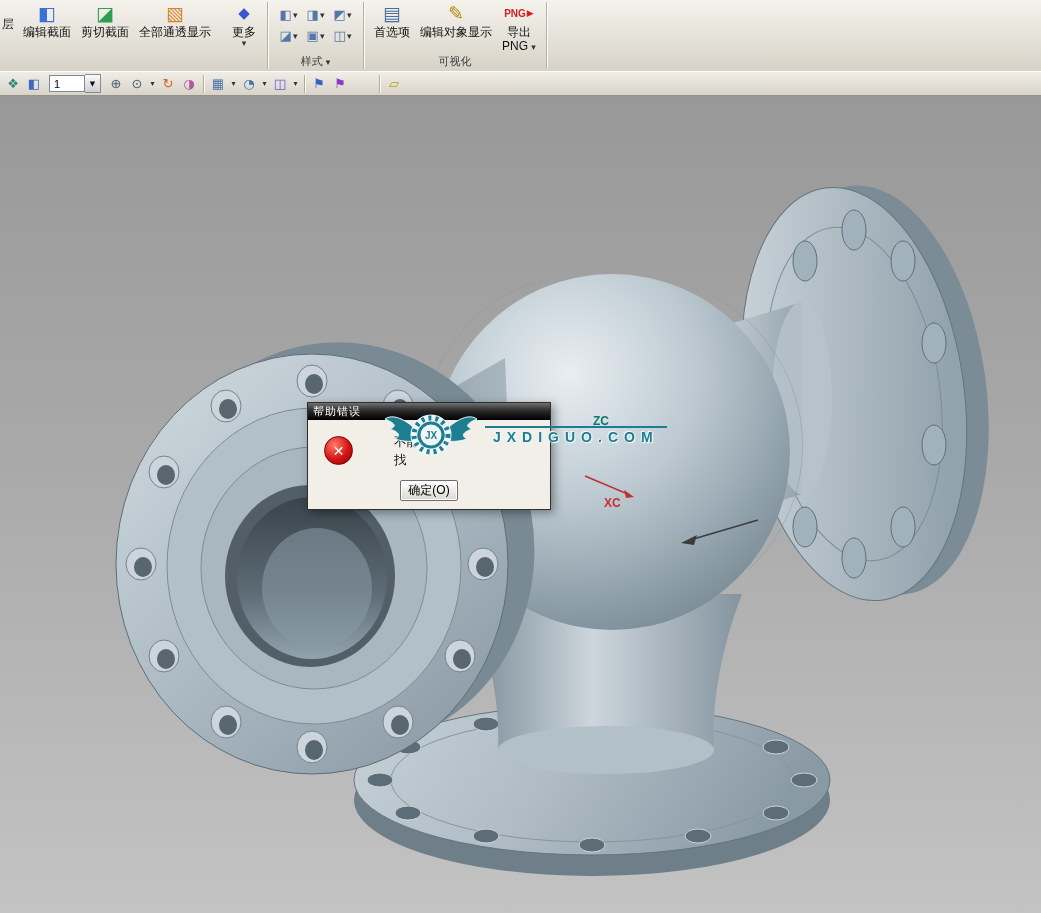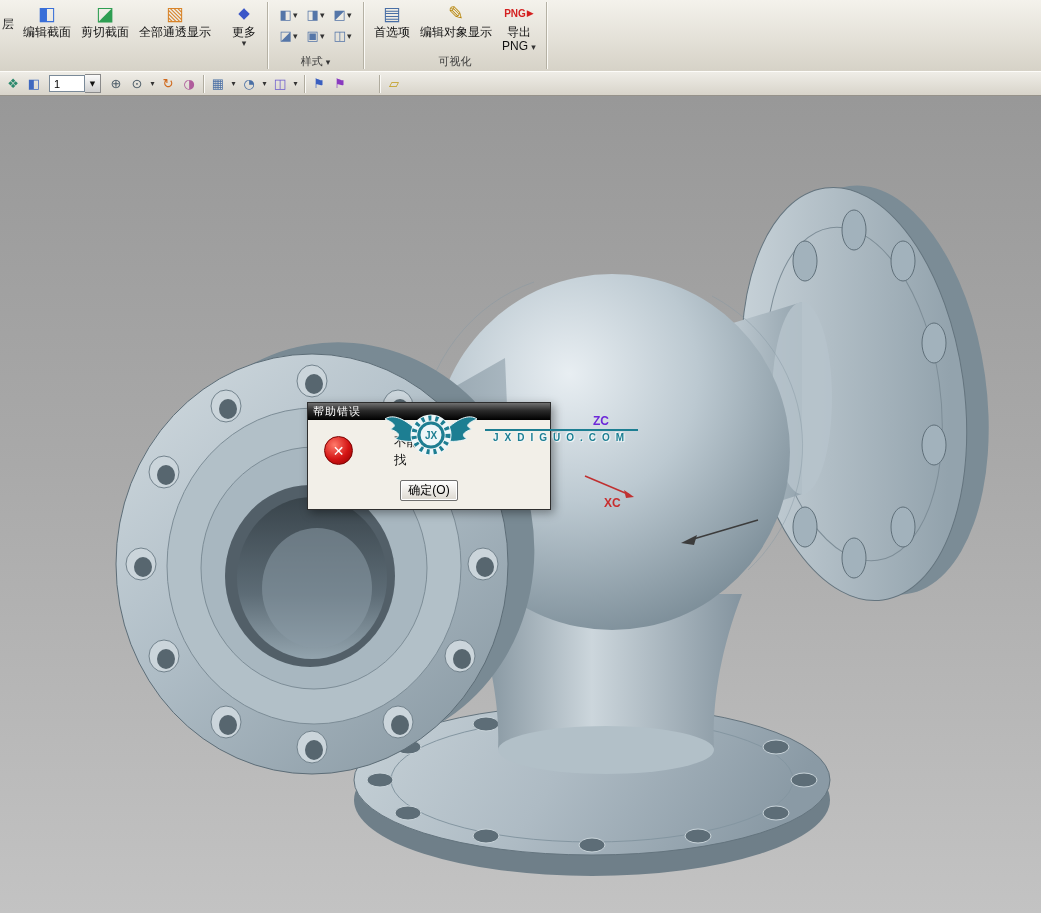--- a/index.html
+++ b/index.html
@@ -86,26 +86,26 @@
   .watermark{
     position:absolute;left:383px;top:409px;z-index:40;display:flex;align-items:center;gap:6px;
   }
   .wm-text{display:flex;flex-direction:column;align-items:center;}
   .wm-title{
     font-size:38px;font-weight:bold;color:#1d7e92;letter-spacing:3px;line-height:40px;
     text-shadow:-1px -1px 0 #eef6f8,1px -1px 0 #eef6f8,-1px 1px 0 #eef6f8,1px 1px 0 #eef6f8,0 0 4px #ffffff;
     white-space:nowrap;
   }
   .wm-sub{
-    margin-top:1px;font-size:10px;font-weight:bold;color:#1d7e92;letter-spacing:6px;
+    margin-top:1px;font-size:14px;font-weight:bold;color:#1d7e92;letter-spacing:6px;
     border-top:2px solid #1d7e92;padding:1px 8px 0 8px;
     text-shadow:-1px -1px 0 #eef6f8,1px 1px 0 #eef6f8,0 0 3px #ffffff;white-space:nowrap;
   }
   
-  .axis-zc{position:absolute;left:593px;top:414px;z-index:25;color:#6d28d9;font-size:12px;font-weight:bold;}
+  .axis-zc{position:absolute;left:593px;top:414px;z-index:25;color:#0f766e;font-size:12px;font-weight:bold;}
   .axis-xc{position:absolute;left:604px;top:496px;z-index:25;color:#c82e2e;font-size:12px;font-weight:bold;}
 </style>
 </head>
 <body>
 
 <div class="ribbon">
   <div class="clip-label">层</div>
 
   <div class="rgroup">
     <div class="rgroup-content">

